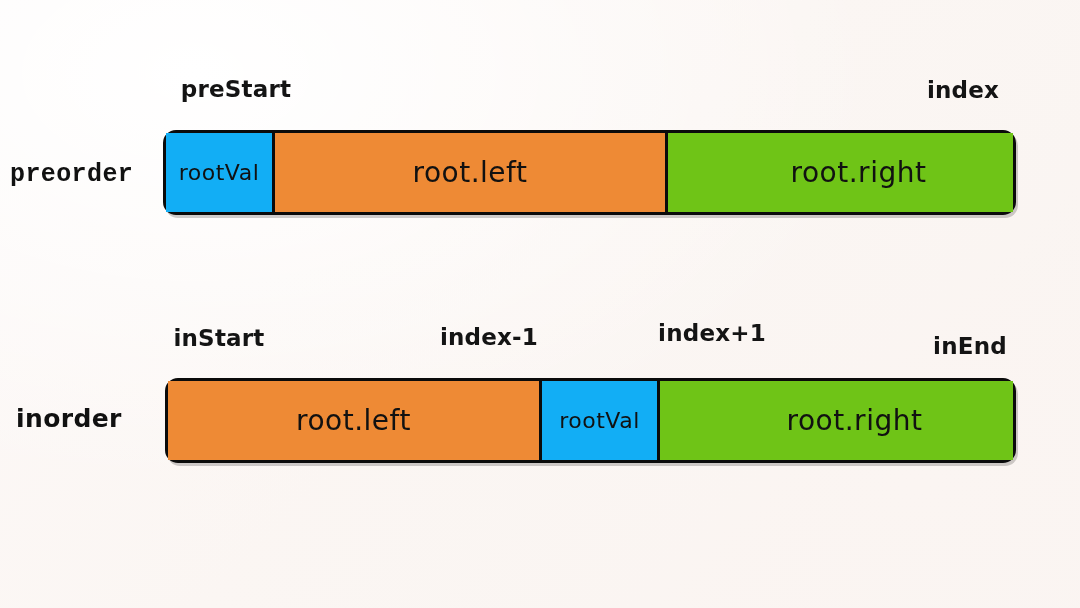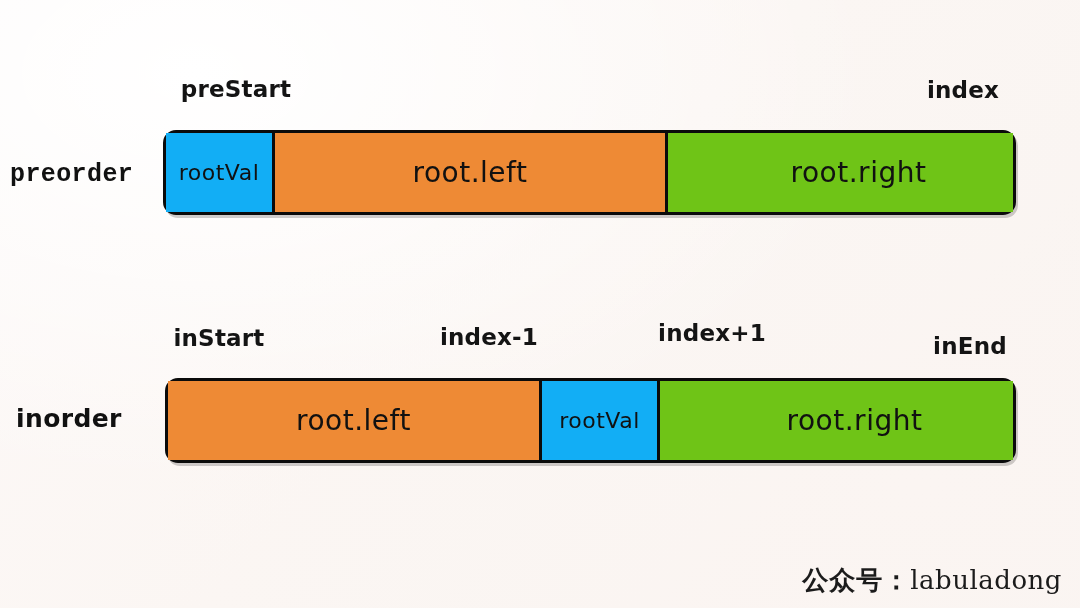--- a/index.html
+++ b/index.html
@@ -141,17 +141,14 @@
 
     <div class="seg" style="width:118px; background:#12aef5;">
       <span class="seg-label lbl-small">rootVal</span>
     </div>
 
     <div class="seg" style="flex:1 1 auto; background:#6fc417;">
       <span class="seg-label lbl-big">root.right</span>
     </div>
   </div>
 
-  <div id="watermark">
-    <span class="wm-cn">公众号：</span><span class="wm-en">labuladong</span>
-  </div>
 
 </div>
 
 </body></html>

